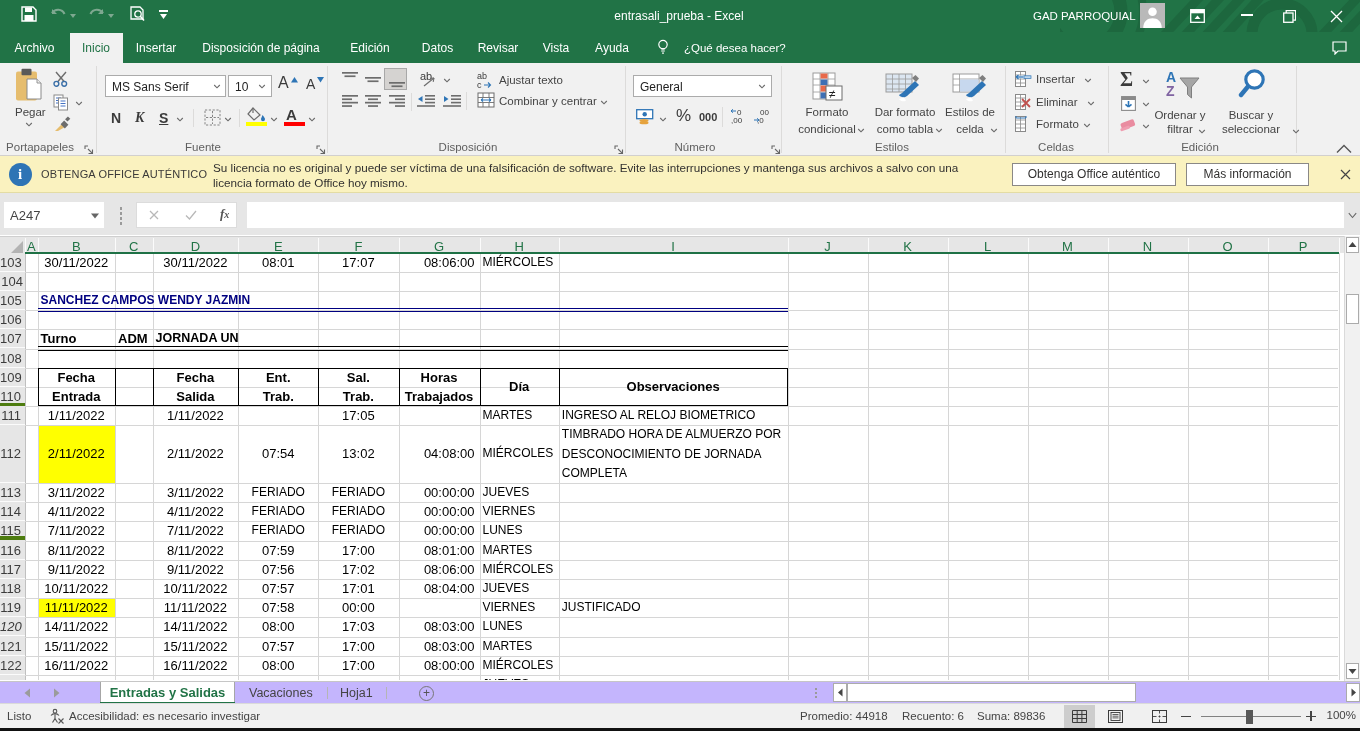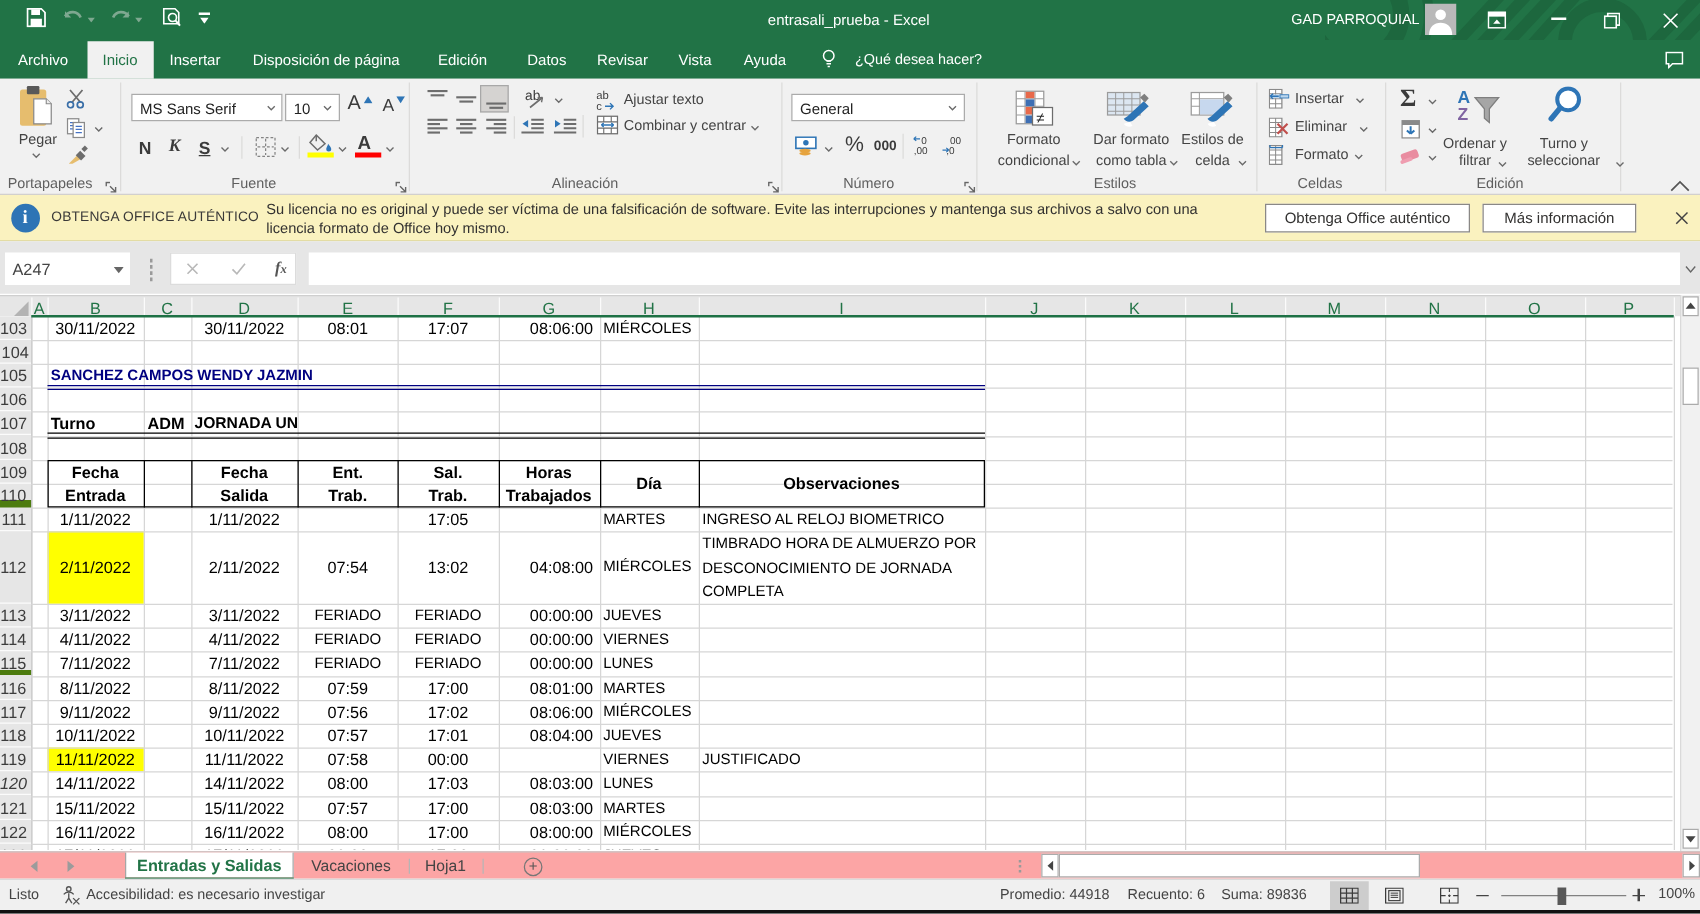--- a/index.html
+++ b/index.html
@@ -88,21 +88,21 @@
 <div class="ab" style="left:0;top:63px;width:1360px;height:93px;background:#f1f1f1;border-bottom:1px solid #d2d0ce;">
     <div class="ab" style="left:96px;top:3px;width:1px;height:87px;background:#dcdbda;"></div>
     <div class="ab" style="left:327px;top:3px;width:1px;height:87px;background:#dcdbda;"></div>
     <div class="ab" style="left:625px;top:3px;width:1px;height:87px;background:#dcdbda;"></div>
     <div class="ab" style="left:781px;top:3px;width:1px;height:87px;background:#dcdbda;"></div>
     <div class="ab" style="left:1005px;top:3px;width:1px;height:87px;background:#dcdbda;"></div>
     <div class="ab" style="left:1108px;top:3px;width:1px;height:87px;background:#dcdbda;"></div>
     <div class="ab" style="left:1296px;top:3px;width:1px;height:87px;background:#dcdbda;"></div>
     <div class="ab tt" style="left:-40px;top:78px;width:160px;text-align:center;color:#5f5f5f;font-size:11.5px;">Portapapeles</div>
     <div class="ab tt" style="left:123px;top:78px;width:160px;text-align:center;color:#5f5f5f;font-size:11.5px;">Fuente</div>
-    <div class="ab tt" style="left:388px;top:78px;width:160px;text-align:center;color:#5f5f5f;font-size:11.5px;">Alineación</div>
+    <div class="ab tt" style="left:388px;top:78px;width:160px;text-align:center;color:#5f5f5f;font-size:11.5px;">Disposición</div>
     <div class="ab tt" style="left:615px;top:78px;width:160px;text-align:center;color:#5f5f5f;font-size:11.5px;">Número</div>
     <div class="ab tt" style="left:812px;top:78px;width:160px;text-align:center;color:#5f5f5f;font-size:11.5px;">Estilos</div>
     <div class="ab tt" style="left:976px;top:78px;width:160px;text-align:center;color:#5f5f5f;font-size:11.5px;">Celdas</div>
     <div class="ab tt" style="left:1120px;top:78px;width:160px;text-align:center;color:#5f5f5f;font-size:11.5px;">Edición</div>
     <svg class="ab" style="left:84px;top:82px;" width="10" height="10" viewBox="0 0 10 10">
       <path d="M1 4 v-3 h3 M4 4 l4.2 4.2 M8.5 4.5 v4 h-4" fill="none" stroke="#666" stroke-width="1.1"></path>
     </svg>
     <svg class="ab" style="left:316px;top:82px;" width="10" height="10" viewBox="0 0 10 10">
       <path d="M1 4 v-3 h3 M4 4 l4.2 4.2 M8.5 4.5 v4 h-4" fill="none" stroke="#666" stroke-width="1.1"></path>
     </svg>
@@ -383,21 +383,21 @@
     </svg>
     <div class="ab tt" style="left:1140px;top:45.5px;width:80px;text-align:center;color:#444;font-size:11.5px;">Ordenar y</div>
     <div class="ab tt" style="left:1140px;top:60px;width:80px;text-align:center;color:#444;font-size:11.5px;">filtrar</div>
     <svg class="ab" style="left:1198px;top:63.5px;" width="8" height="8" viewBox="0 0 8 8">
       <path d="M1.2 3 L4 5.8 L6.8 3" fill="none" stroke="#6a6a6a" stroke-width="1.1"></path>
     </svg>
     <svg class="ab" style="left:1238px;top:6px;" width="28" height="30" viewBox="0 0 28 30">
       <circle cx="16.5" cy="10.5" r="8.7" fill="#fff" stroke="#2e75b6" stroke-width="3.2"></circle>
       <path d="M10 17.5 L3 26" stroke="#2e75b6" stroke-width="4.4" stroke-linecap="round"></path>
     </svg>
-    <div class="ab tt" style="left:1211px;top:45.5px;width:80px;text-align:center;color:#444;font-size:11.5px;">Turno y</div>
+    <div class="ab tt" style="left:1211px;top:45.5px;width:80px;text-align:center;color:#444;font-size:11.5px;">Buscar y</div>
     <div class="ab tt" style="left:1211px;top:60px;width:80px;text-align:center;color:#444;font-size:11.5px;">seleccionar</div>
     <svg class="ab" style="left:1292px;top:63.5px;" width="8" height="8" viewBox="0 0 8 8">
       <path d="M1.2 3 L4 5.8 L6.8 3" fill="none" stroke="#6a6a6a" stroke-width="1.1"></path>
     </svg>
     <svg class="ab" style="left:1336px;top:81px;" width="16" height="10" viewBox="0 0 16 10">
       <path d="M1 8.5 L8 1.5 L15 8.5" fill="none" stroke="#555" stroke-width="1.4"></path>
     </svg>
   </div>
 <div class="ab" style="left:0;top:156px;width:1360px;height:37px;background:#faf2bf;border-bottom:1px solid #e3dca4;">
     <div class="ab" style="left:8.5px;top:7px;width:23px;height:23px;border-radius:50%;background:#2e74b5;color:#fff;font-size:15px;font-weight:bold;text-align:center;line-height:23px;font-family:'Liberation Serif',serif;">i</div>
@@ -472,21 +472,21 @@
 <div class="ab" style="left:25px;top:251.5px;width:1313.5px;height:2.2px;background:#1e7145;z-index:6;"></div>
 <div class="ab" style="left:0;top:252.5px;width:1344px;height:427.5px;background:#fff;overflow:hidden;">
     <div class="ab" style="left:0;top:0;width:25px;height:100%;background:#e6e6e6;"></div>
     <div class="ab" style="left:0;top:0.0px;width:25px;height:19.2px;border-bottom:1px solid #fbfbfb;font-size:13px;color:#3c3c3c;text-align:right;line-height:19.2px;"><span style="margin-right:4px;">103</span></div>
     <div class="ab" style="left:0;top:19.2px;width:25px;height:19.2px;border-bottom:1px solid #fbfbfb;font-size:13px;color:#3c3c3c;text-align:right;line-height:19.2px;"><span style="margin-right:2px;">104</span></div>
     <div class="ab" style="left:0;top:38.4px;width:25px;height:19.2px;border-bottom:1px solid #fbfbfb;font-size:13px;color:#3c3c3c;text-align:right;line-height:19.2px;"><span style="margin-right:4px;">105</span></div>
     <div class="ab" style="left:0;top:57.6px;width:25px;height:19.2px;border-bottom:1px solid #fbfbfb;font-size:13px;color:#3c3c3c;text-align:right;line-height:19.2px;"><span style="margin-right:4px;">106</span></div>
     <div class="ab" style="left:0;top:76.8px;width:25px;height:19.2px;border-bottom:1px solid #fbfbfb;font-size:13px;color:#3c3c3c;text-align:right;line-height:19.2px;"><span style="margin-right:4px;">107</span></div>
     <div class="ab" style="left:0;top:96.0px;width:25px;height:19.2px;border-bottom:1px solid #fbfbfb;font-size:13px;color:#3c3c3c;text-align:right;line-height:19.2px;"><span style="margin-right:4px;">108</span></div>
     <div class="ab" style="left:0;top:115.2px;width:25px;height:19.2px;border-bottom:1px solid #fbfbfb;font-size:13px;color:#3c3c3c;text-align:right;line-height:19.2px;"><span style="margin-right:4px;">109</span></div>
-    <div class="ab" style="left:0;top:134.4px;width:25px;height:19.2px;border-bottom:6px solid #4d7c0f;font-size:13px;color:#3c3c3c;text-align:right;line-height:19.2px;"><span style="margin-right:4px;">110</span></div>
+    <div class="ab" style="left:0;top:134.4px;width:25px;height:19.2px;border-bottom:3px solid #4d7c0f;font-size:13px;color:#3c3c3c;text-align:right;line-height:19.2px;"><span style="margin-right:4px;">110</span></div>
     <div class="ab" style="left:0;top:153.6px;width:25px;height:19.2px;border-bottom:1px solid #fbfbfb;font-size:13px;color:#3c3c3c;text-align:right;line-height:19.2px;"><span style="margin-right:4px;">111</span></div>
     <div class="ab" style="left:0;top:172.8px;width:25px;height:57.6px;border-bottom:1px solid #fbfbfb;font-size:13px;color:#3c3c3c;text-align:right;line-height:57.6px;"><span style="margin-right:4px;">112</span></div>
     <div class="ab" style="left:0;top:230.4px;width:25px;height:19.2px;border-bottom:1px solid #fbfbfb;font-size:13px;color:#3c3c3c;text-align:right;line-height:19.2px;"><span style="margin-right:4px;">113</span></div>
     <div class="ab" style="left:0;top:249.6px;width:25px;height:19.2px;border-bottom:1px solid #fbfbfb;font-size:13px;color:#3c3c3c;text-align:right;line-height:19.2px;"><span style="margin-right:4px;">114</span></div>
     <div class="ab" style="left:0;top:268.8px;width:25px;height:19.2px;border-bottom:4px solid #4d7c0f;font-size:13px;color:#3c3c3c;text-align:right;line-height:19.2px;"><span style="margin-right:4px;">115</span></div>
     <div class="ab" style="left:0;top:288.0px;width:25px;height:19.2px;border-bottom:1px solid #fbfbfb;font-size:13px;color:#3c3c3c;text-align:right;line-height:19.2px;"><span style="margin-right:4px;">116</span></div>
     <div class="ab" style="left:0;top:307.2px;width:25px;height:19.2px;border-bottom:1px solid #fbfbfb;font-size:13px;color:#3c3c3c;text-align:right;line-height:19.2px;"><span style="margin-right:4px;">117</span></div>
     <div class="ab" style="left:0;top:326.4px;width:25px;height:19.2px;border-bottom:1px solid #fbfbfb;font-size:13px;color:#3c3c3c;text-align:right;line-height:19.2px;"><span style="margin-right:4px;">118</span></div>
     <div class="ab" style="left:0;top:345.6px;width:25px;height:19.2px;border-bottom:1px solid #fbfbfb;font-size:13px;color:#3c3c3c;text-align:right;line-height:19.2px;"><span style="margin-right:4px;">119</span></div>
     <div class="ab" style="left:0;top:364.8px;width:25px;height:19.2px;border-bottom:1px solid #fbfbfb;font-size:13px;color:#3c3c3c;text-align:right;line-height:19.2px;"><span style="margin-right:4px;font-style:italic;">120</span></div>
@@ -647,21 +647,21 @@
   </div>
 <div class="ab" style="left:1344px;top:236px;width:16px;height:445px;background:#f1f1f1;border-left:1px solid #dadada;">
     <div class="ab" style="left:1px;top:1px;width:13px;height:16px;background:#fff;border:1px solid #ababab;"><svg width="11" height="14" viewBox="0 0 11 14">
         <path d="M5.5 4 l4 5 h-8 z" fill="#444"></path>
       </svg></div>
     <div class="ab" style="left:1px;top:58px;width:13px;height:30px;background:#fff;border:1px solid #ababab;"></div>
     <div class="ab" style="left:1px;top:427px;width:13px;height:16px;background:#fff;border:1px solid #ababab;"><svg width="11" height="14" viewBox="0 0 11 14">
         <path d="M5.5 10 l4 -5 h-8 z" fill="#444"></path>
       </svg></div>
   </div>
-<div class="ab" style="left:0;top:681px;width:1360px;height:22px;background:#fca5a5;border-top:1px solid #c6c6c6;">
+<div class="ab" style="left:0;top:681px;width:1360px;height:22px;background:#c4b5fd;border-top:1px solid #c6c6c6;">
     <svg class="ab" style="left:23px;top:6px;" width="8" height="10" viewBox="0 0 8 10">
       <path d="M7 0.5 L1.5 5 L7 9.5 z" fill="#9b9b9b"></path>
     </svg>
     <svg class="ab" style="left:53px;top:6px;" width="8" height="10" viewBox="0 0 8 10">
       <path d="M1 0.5 L6.5 5 L1 9.5 z" fill="#9b9b9b"></path>
     </svg>
     <div class="ab" style="left:100px;top:0;width:135px;height:19.5px;background:#fff;border-left:1px solid #a6a6a6;border-right:1px solid #a6a6a6;"></div>
     <div class="ab" style="left:100px;top:19.5px;width:135px;height:2.5px;background:#217346;"></div>
     <div class="ab tt" style="left:100px;top:3px;width:135px;text-align:center;font-size:13px;font-weight:bold;color:#217346;">Entradas y Salidas</div>
     <div class="ab tt" style="left:249px;top:4px;width:130px;font-size:12.5px;color:#444;">Vacaciones</div>

